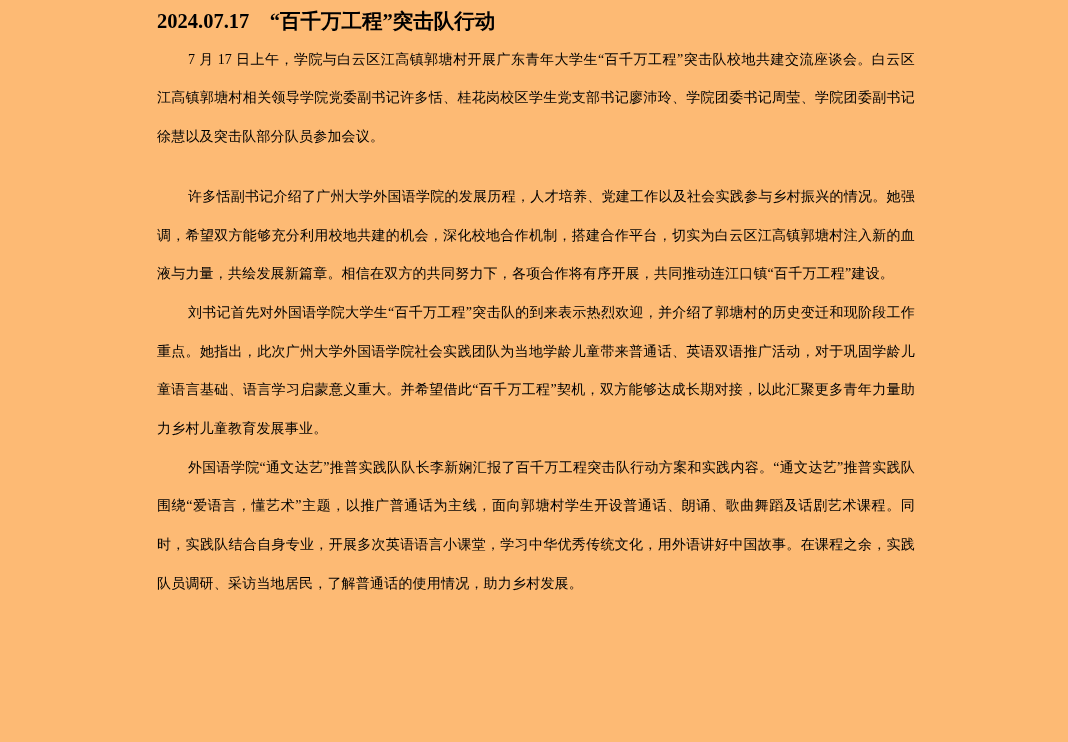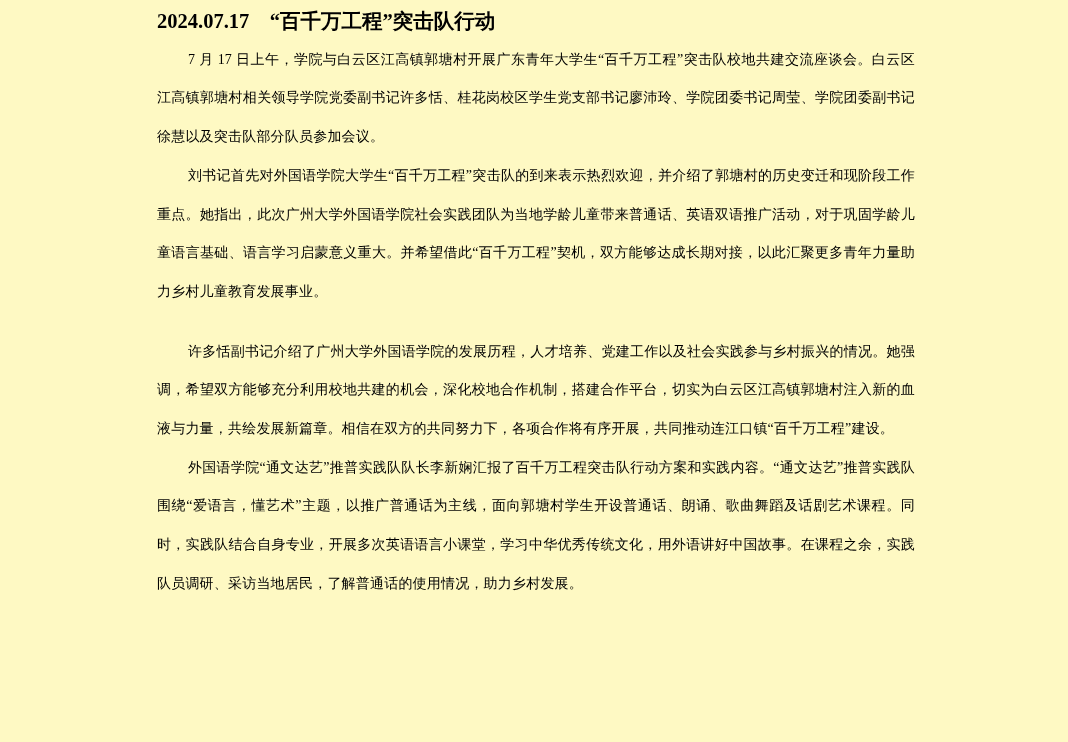--- a/index.html
+++ b/index.html
@@ -6,21 +6,21 @@
     margin: 0;
     padding: 0;
     background: #ffffff;
   }
   .page {
     position: relative;
     width: 1068px;
     height: 742px;
     box-sizing: border-box;
     padding: 2px 153px 0 157px;
-    background: #fef9c3;
+    background: #fdba74;
     color: #000000;
     font-family: "Liberation Serif", "DejaVu Serif", serif;
     overflow: hidden;
   }
   .doc-title {
     margin: 0;
     font-size: 20.5px;
     font-weight: bold;
     line-height: 38.7px;
     white-space: pre-wrap;
@@ -39,18 +39,18 @@
   }
 </style>
 </head>
 <body>
 
 <div class="page">
   <h1 class="doc-title">2024.07.17　“百千万工程”突击队行动</h1>
 
   <p class="para">7 月 17 日上午，学院与白云区江高镇郭塘村开展广东青年大学生“百千万工程”突击队校地共建交流座谈会。白云区江高镇郭塘村相关领导学院党委副书记许多恬、桂花岗校区学生党支部书记廖沛玲、学院团委书记周莹、学院团委副书记徐慧以及突击队部分队员参加会议。</p>
 
+  <p class="para para-spaced">许多恬副书记介绍了广州大学外国语学院的发展历程，人才培养、党建工作以及社会实践参与乡村振兴的情况。她强调，希望双方能够充分利用校地共建的机会，深化校地合作机制，搭建合作平台，切实为白云区江高镇郭塘村注入新的血液与力量，共绘发展新篇章。相信在双方的共同努力下，各项合作将有序开展，共同推动连江口镇“百千万工程”建设。</p>
+
   <p class="para">刘书记首先对外国语学院大学生“百千万工程”突击队的到来表示热烈欢迎，并介绍了郭塘村的历史变迁和现阶段工作重点。她指出，此次广州大学外国语学院社会实践团队为当地学龄儿童带来普通话、英语双语推广活动，对于巩固学龄儿童语言基础、语言学习启蒙意义重大。并希望借此“百千万工程”契机，双方能够达成长期对接，以此汇聚更多青年力量助力乡村儿童教育发展事业。</p>
-
-  <p class="para para-spaced">许多恬副书记介绍了广州大学外国语学院的发展历程，人才培养、党建工作以及社会实践参与乡村振兴的情况。她强调，希望双方能够充分利用校地共建的机会，深化校地合作机制，搭建合作平台，切实为白云区江高镇郭塘村注入新的血液与力量，共绘发展新篇章。相信在双方的共同努力下，各项合作将有序开展，共同推动连江口镇“百千万工程”建设。</p>
 
   <p class="para">外国语学院“通文达艺”推普实践队队长李新娴汇报了百千万工程突击队行动方案和实践内容。“通文达艺”推普实践队围绕“爱语言，懂艺术”主题，以推广普通话为主线，面向郭塘村学生开设普通话、朗诵、歌曲舞蹈及话剧艺术课程。同时，实践队结合自身专业，开展多次英语语言小课堂，学习中华优秀传统文化，用外语讲好中国故事。在课程之余，实践队员调研、采访当地居民，了解普通话的使用情况，助力乡村发展。</p>
 </div>
 
 </body></html>

